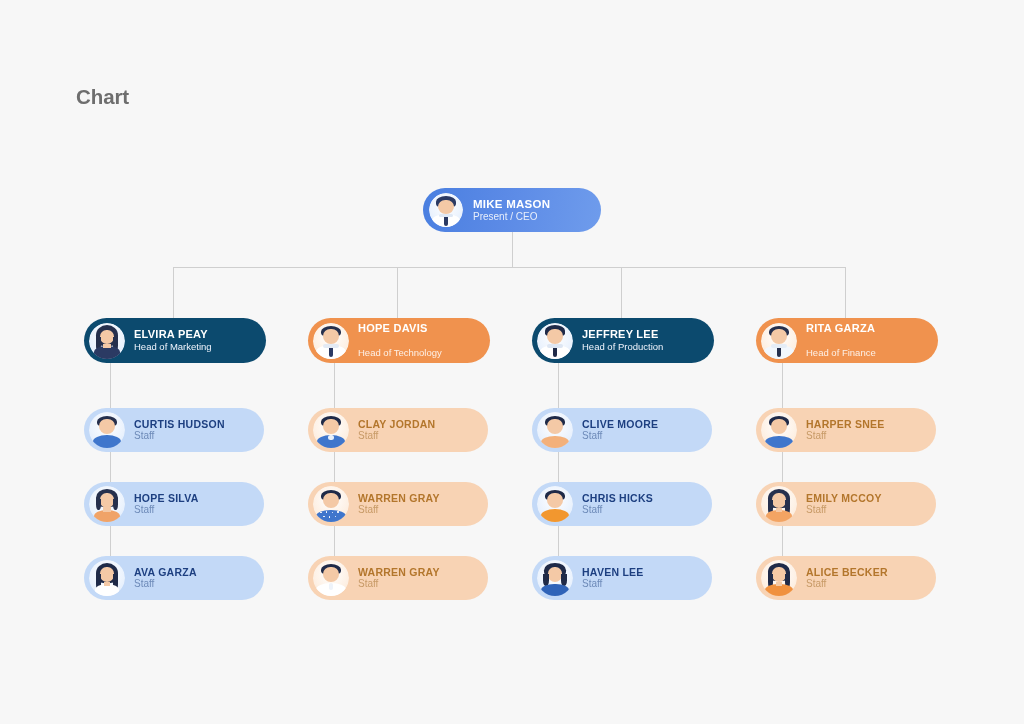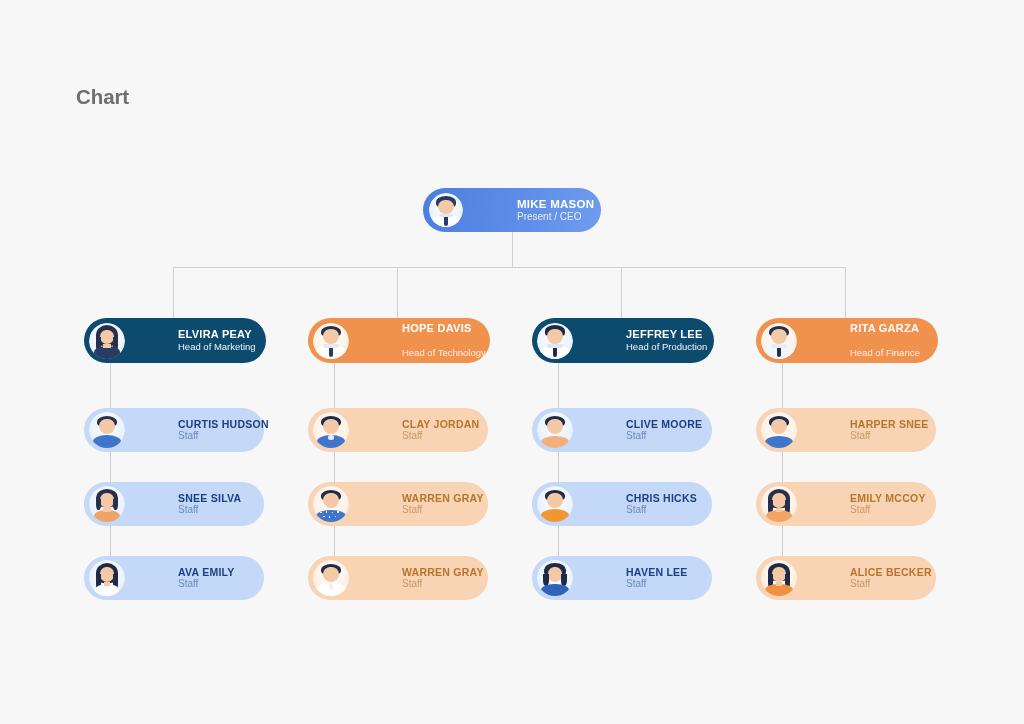--- a/index.html
+++ b/index.html
@@ -38,21 +38,20 @@
     width: 1024px; height: 724px;
     pointer-events: none;
   }
 
   
   .node {
     position: absolute;
     display: flex;
     align-items: center;
     border-radius: 999px;
-    gap: 44px;
   }
 
   .node .avatar {
     flex: 0 0 auto;
     border-radius: 50%;
     position: relative;
     overflow: hidden;
   }
 
   .node .labels {
@@ -252,37 +251,37 @@
     <div class="avatar">
       <div class="av-bg b"></div>
       <div class="av-hair" style="left:20%; top:9%; width:60%; height:48%; background:#26304d;"></div>
       <div class="av-face" style="left:30%; top:20%; width:40%; height:40%;"></div>
       <div class="av-hair2" style="left:20%; top:36%; width:13%; height:32%; background:#26304d;"></div>
       <div class="av-hair2" style="left:67%; top:36%; width:13%; height:32%; background:#26304d;"></div>
       <div class="av-body" style="left:13%; top:66%; width:74%; height:36%; background:#f0a368;"></div>
       <div class="av-extra" style="left:40%; top:59%; width:20%; height:12%; background:#f4c9a6;"></div>
     </div>
     <div class="labels">
-      <div class="nm">SNEE SILVA</div>
+      <div class="nm">HOPE SILVA</div>
       <div class="rl">Staff</div>
     </div>
   </div>
 
   <div class="node staff blue" style="left:84px; top:556px;">
     <div class="avatar">
       <div class="av-bg b"></div>
       <div class="av-hair" style="left:19%; top:8%; width:62%; height:56%; background:#1f2a48;"></div>
       <div class="av-face" style="left:30%; top:20%; width:40%; height:40%;"></div>
       <div class="av-hair2" style="left:19%; top:40%; width:14%; height:48%; background:#1f2a48;"></div>
       <div class="av-hair2" style="left:67%; top:40%; width:14%; height:48%; background:#1f2a48;"></div>
       <div class="av-body" style="left:16%; top:68%; width:68%; height:34%; background:#ffffff;"></div>
       <div class="av-extra" style="left:41%; top:60%; width:18%; height:12%; background:#f4c9a6;"></div>
     </div>
     <div class="labels">
-      <div class="nm">AVA EMILY</div>
+      <div class="nm">AVA GARZA</div>
       <div class="rl">Staff</div>
     </div>
   </div>
 
   <div class="node staff orange" style="left:308px; top:408px;">
     <div class="avatar">
       <div class="av-bg o"></div>
       <div class="av-hair" style="left:22%; top:10%; width:56%; height:32%; background:#1f2a48;"></div>
       <div class="av-face" style="left:28%; top:20%; width:44%; height:42%;"></div>
       <div class="av-body" style="left:10%; top:64%; width:80%; height:38%; background:#3f76cc;"></div>

